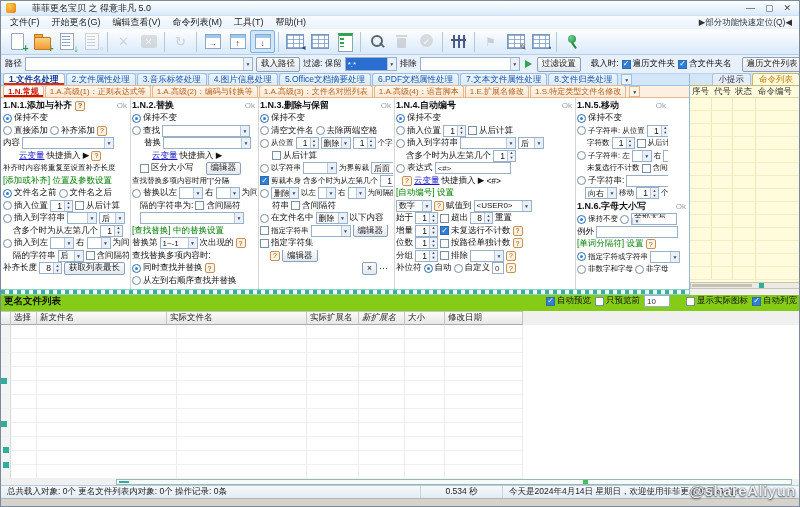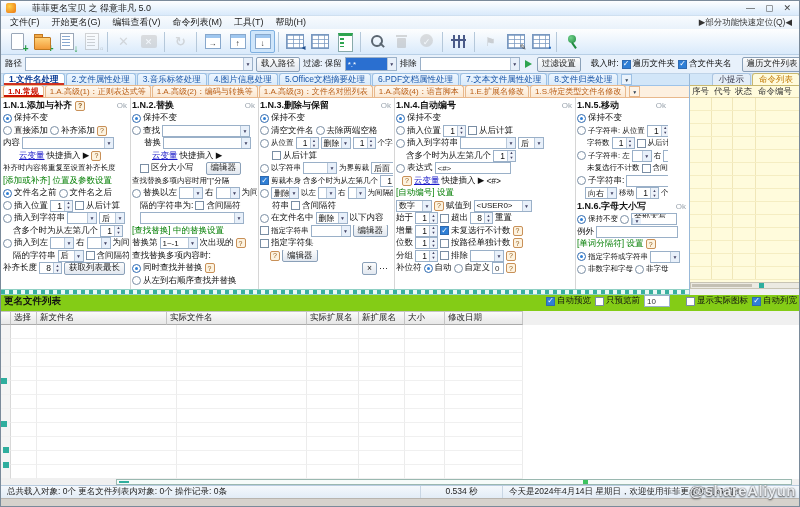--- a/index.html
+++ b/index.html
@@ -1137,21 +1137,21 @@
         </label>
       </div>
   </div>
 
   <div id="file-header">
       <div class="fh gut" style="width: 10px;"></div>
       <div class="fh" style="width: 26px;">选择</div>
       <div class="fh" style="width: 130px;">新文件名</div>
       <div class="fh" style="width: 140px;">实际文件名</div>
       <div class="fh" style="width: 52px;">实际扩展名</div>
-      <div class="fh" style="width: 46px;">新扩展名</div>
+      <div class="fh" style="width: 46px; font-style: italic;">新扩展名</div>
       <div class="fh" style="width: 40px;">大小</div>
       <div class="fh" style="width: 78px;">修改日期</div>
     </div>
   <div id="file-rows">
       <div class="frow">
         <div class="fc gut" style="width: 10px;"></div>
         <div class="fc" style="width: 26px;"></div>
         <div class="fc" style="width: 140px;"></div>
         <div class="fc" style="width: 130px;"></div>
         <div class="fc" style="width: 52px;"></div>

